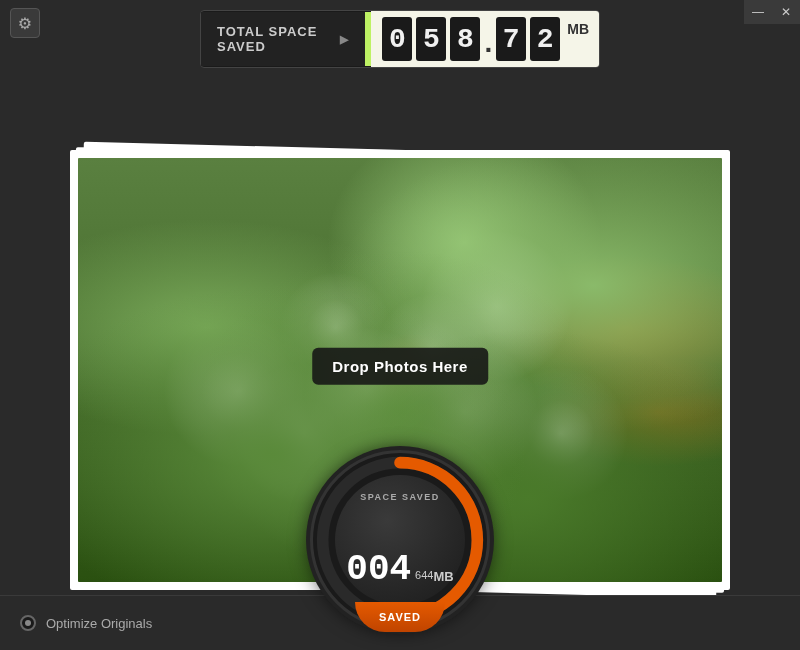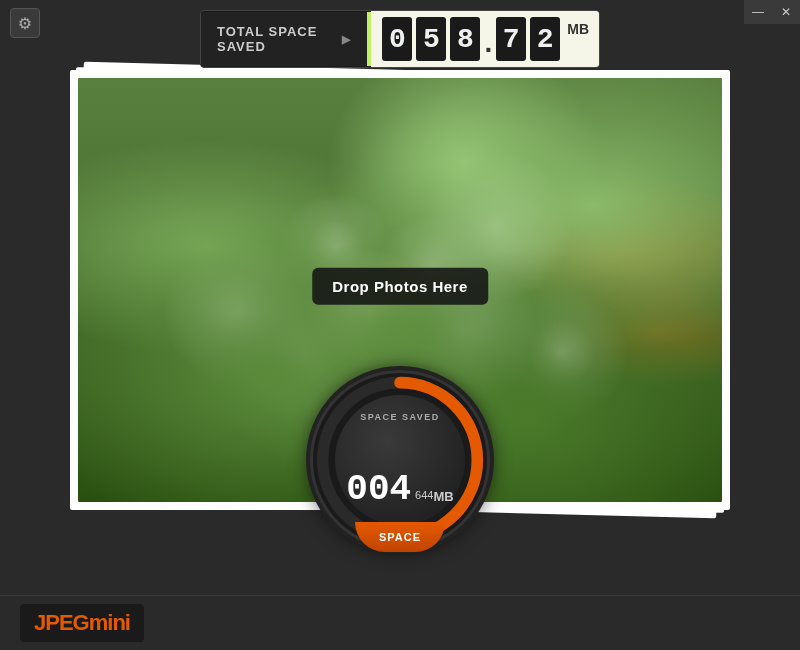--- a/index.html
+++ b/index.html
@@ -69,21 +69,21 @@
       z-index: 100;
     }
 
     .header-label {
       background: #222;
       color: #ccc;
       font-size: 13px;
       font-weight: bold;
       letter-spacing: 1px;
       padding: 12px 16px;
-      border-right: 4px solid #bef264;
+      border-right: 6px solid #bef264;
       display: flex;
       align-items: center;
       gap: 8px;
     }
 
     .header-label .arrow {
       color: #888;
       font-size: 11px;
     }
 
@@ -131,21 +131,21 @@
     }
 
     
     .photo-container {
       position: absolute;
       top: 70px;
       left: 15px;
       right: 15px;
       bottom: 60px;
       display: flex;
-      align-items: flex-start;
+      align-items: flex-end;
       justify-content: center;
     }
 
     .photo-stack {
       position: relative;
       width: 660px;
       height: 440px;
     }
 
     
@@ -459,22 +459,25 @@
           <div class="gauge-label">SPACE SAVED</div>
           <div class="gauge-value">
             <span class="gauge-number">004</span>
             <div class="gauge-sub">
               <span class="gauge-sub-num">644</span>
               <span class="gauge-unit">MB</span>
             </div>
           </div>
         </div>
       </div>
-      <button class="choose-btn">SPACE</button>
+      <button class="choose-btn">SAVED</button>
     </div>
   </div>
 </div>
 
 <div class="bottom-bar">
-  <div class="brand-logo">
-    <span>JPEG<span>mini</span></span>
+  <div class="optimize-option">
+    <div class="radio-circle">
+      <div class="radio-inner"></div>
+    </div>
+    <span class="optimize-label">Optimize Originals</span>
   </div>
 </div>
 
 </body></html>

